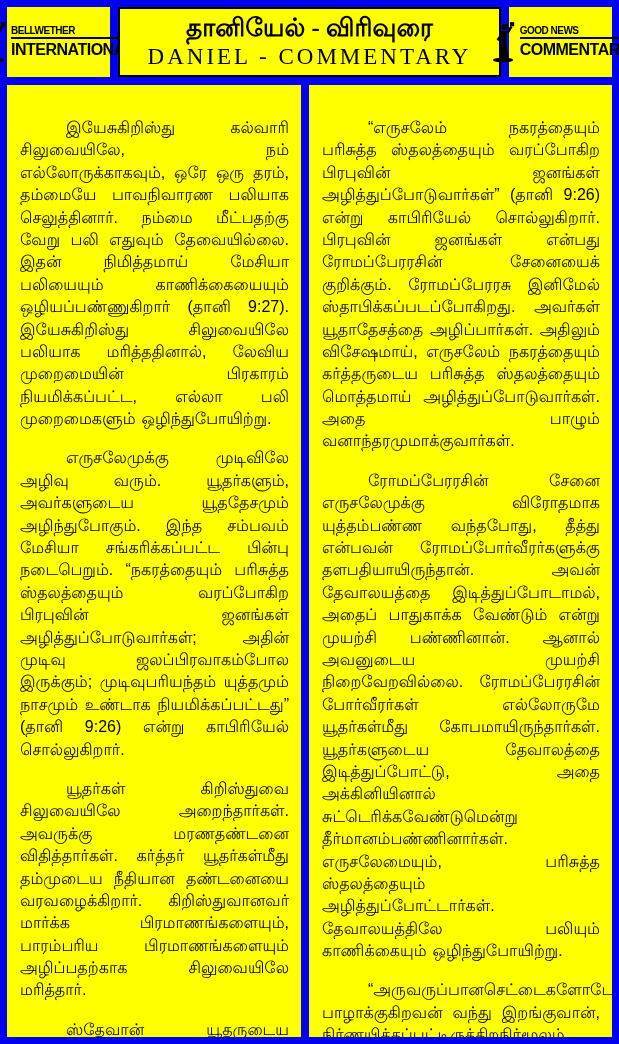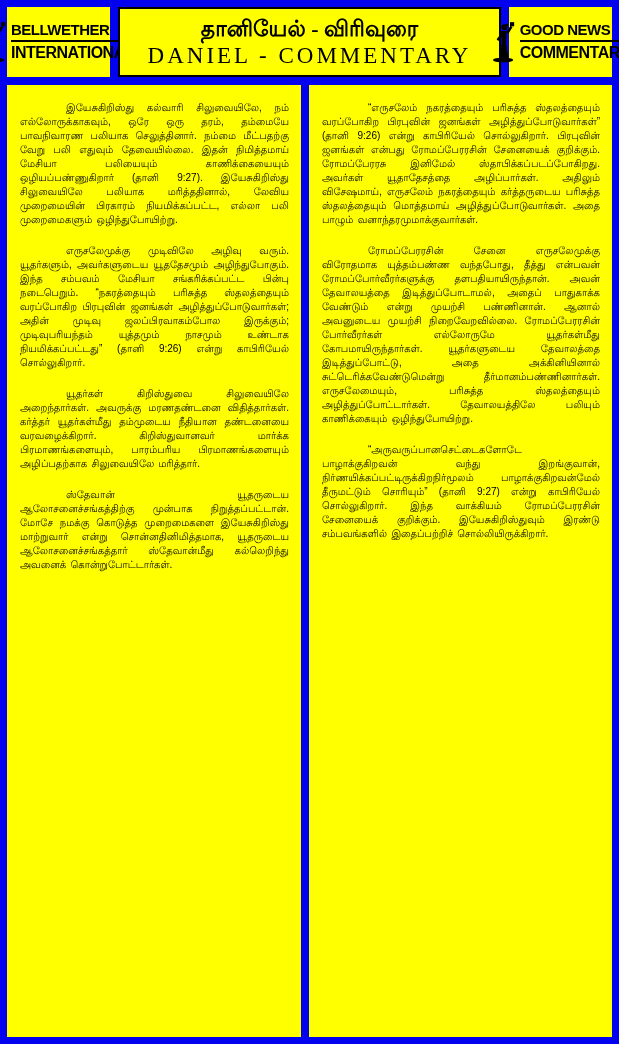--- a/index.html
+++ b/index.html
@@ -14,56 +14,56 @@
   .header { display: flex; gap: 8px; flex: 0 0 70px; }
   .logo-box {
     background: var(--yellow, #FFFF00);
     width: 103px; flex: 0 0 103px;
     display: flex; align-items: center; justify-content: center;
     gap: 4px; padding: 4px 2px;
   }
   .logo-figure { flex: 0 0 auto; display: flex; align-items: center; }
   .logo-text { display: flex; flex-direction: column; }
   .logo-line1 {
-    font-weight: bold; font-size: 15px; line-height: 1.1;
+    font-weight: bold; font-size: 10px; line-height: 1.1;
     border-bottom: 2px solid #000; padding-bottom: 1px;
     letter-spacing: -0.5px; white-space: nowrap;
   }
   .logo-line2 {
     font-weight: bold; font-size: 16px; line-height: 1.1;
     padding-top: 2px; letter-spacing: -0.5px; white-space: nowrap;
   }
   .title-box {
     flex: 1 1 auto;
     background: var(--yellow, #FFFF00);
     border: 2px solid #000;
     display: flex; flex-direction: column; align-items: center; justify-content: center;
   }
   .title-tamil {
     font-family: "Liberation Serif", serif;
-    font-weight: bold; font-size: 22px; line-height: 1.15;
+    font-weight: bold; font-size: 25px; line-height: 1.15;
     color: #000;
   }
   .title-english {
     font-family: "Liberation Serif", serif;
     font-size: 23px; letter-spacing: 3px; line-height: 1.1;
     color: #000; margin-top: 1px;
   }
   .main { flex: 1 1 auto; display: flex; gap: 8px; min-height: 0; }
   .column {
     background: var(--yellow, #FFFF00);
     color: #000;
     padding: 16px 12px 10px 13px;
     overflow: hidden;
   }
   .column.left { flex: 0 0 294px; width: 294px; }
   .column.right { flex: 1 1 auto; }
   .column p {
-    margin: 0 0 17px 0;
-    font-size: 10px;
+    margin: 16px 0 17px 0;
+    font-size: 16px;
     line-height: 1.4;
     text-align: justify;
     text-align-last: left;
     text-indent: 46px;
     word-spacing: 1.5px;
   }
   .column p:last-child { margin-bottom: 0; }
 </style>
 </head>
 <body>

